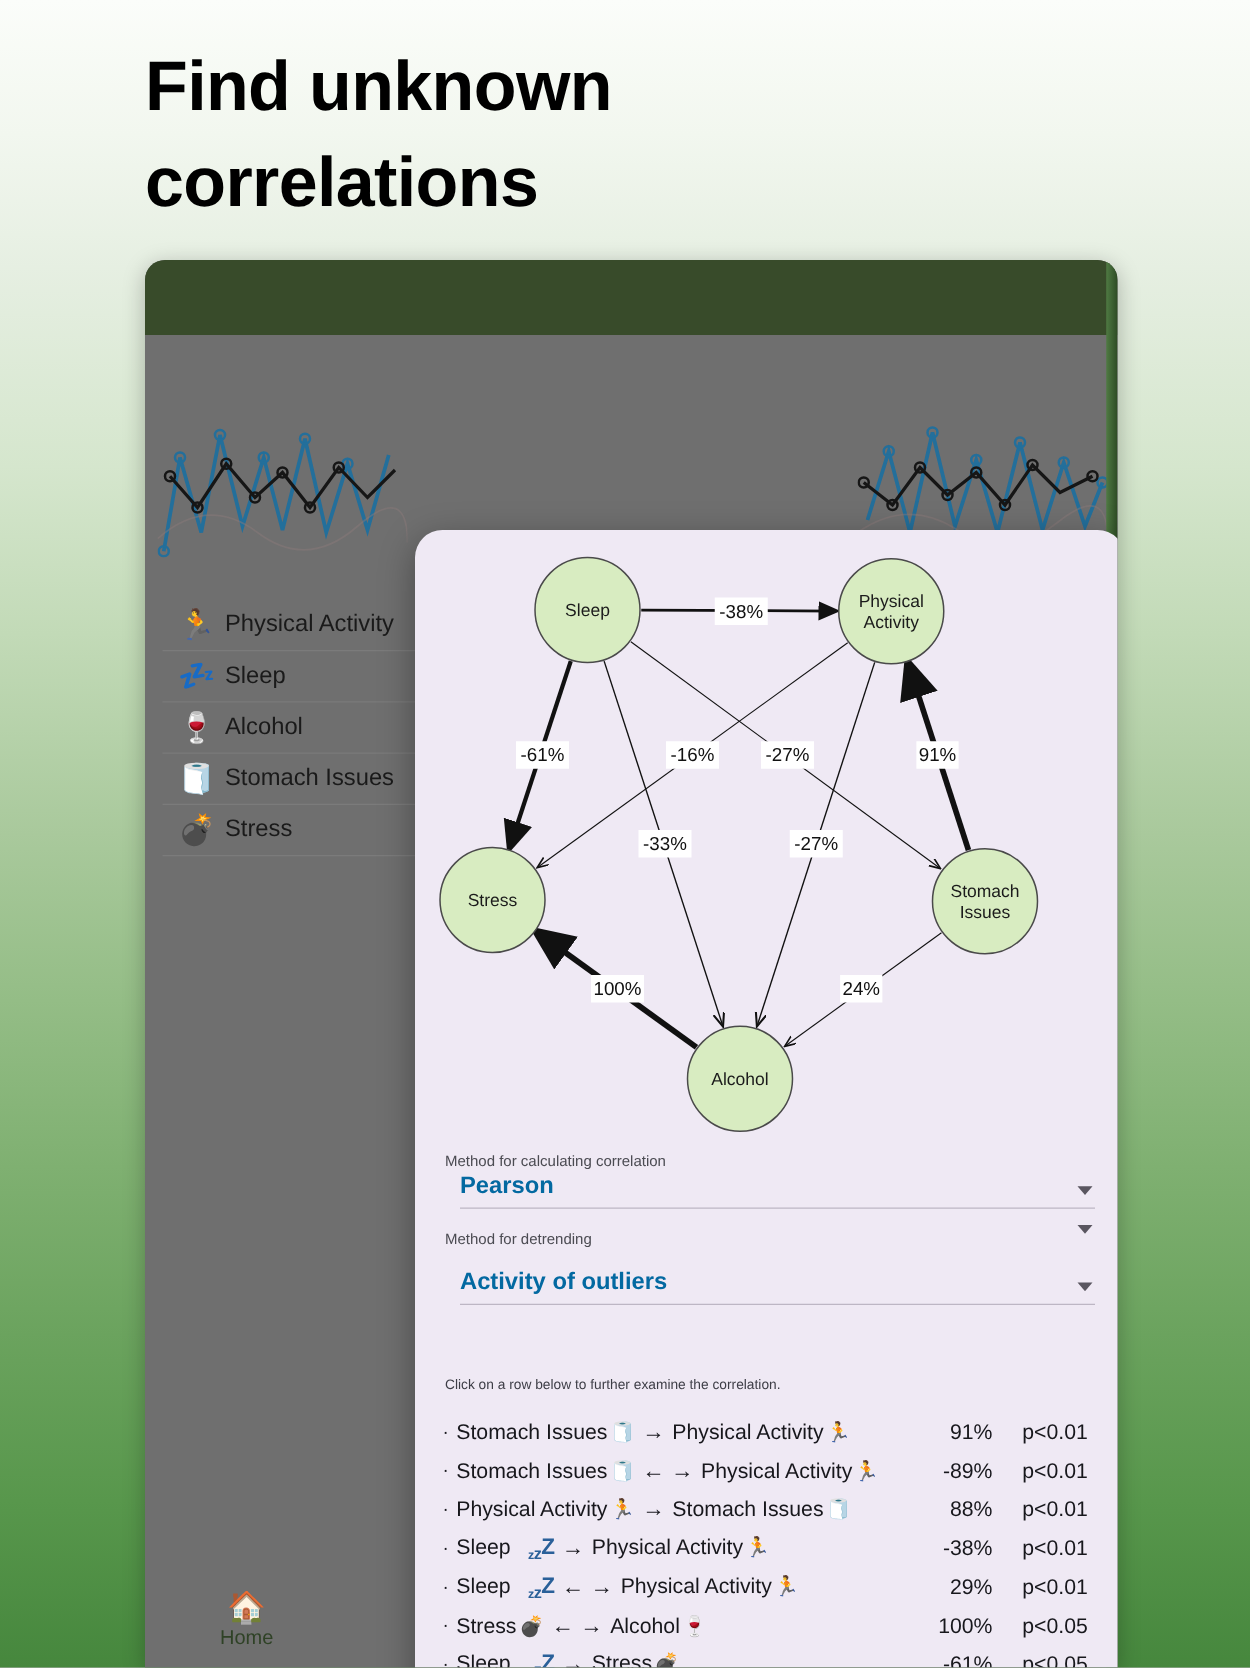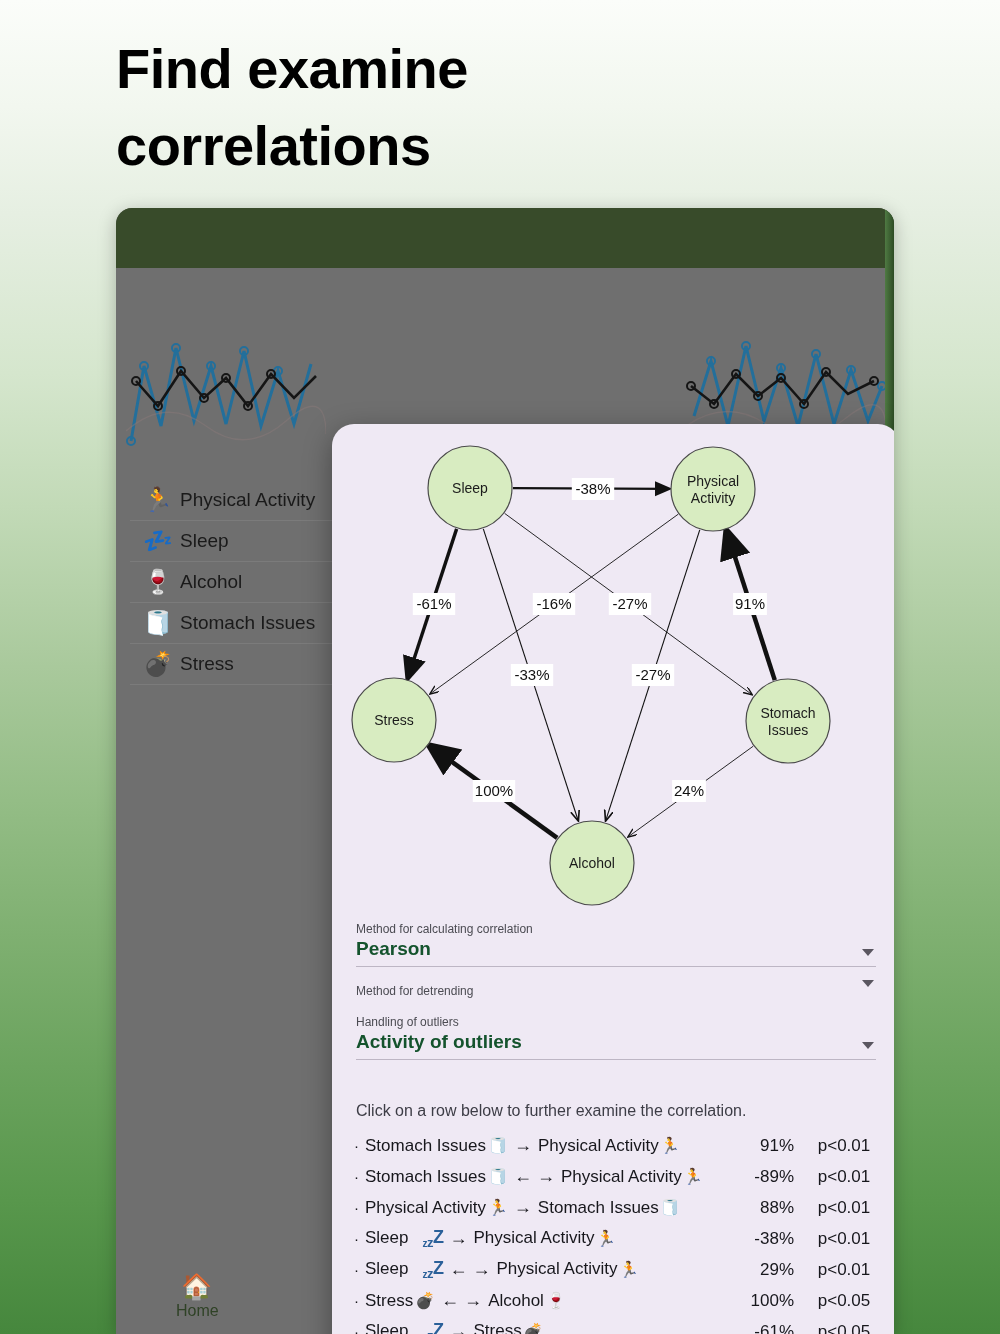--- a/index.html
+++ b/index.html
@@ -121,35 +121,36 @@
     box-shadow: 0 8px 28px rgba(0,0,0,.35);
   }
 
   #graph-area { position: absolute; left: 0; top: 0; width: 568px; height: 490px; }
 
   
   #selects { position: absolute; left: 24px; top: 498px; width: 520px; }
   .sel-group { margin-bottom: 17px; position: relative; }
   .sel-label { font-size: 12px; color: #4b4b52; margin-bottom: 2px; }
   .sel-value {
-    font-size: 19px; font-weight: bold; color: #14532d;
+    font-size: 19px; font-weight: bold; color: #0369a1;
     padding-bottom: 6px;
     border-bottom: 1px solid #bdb6c4;
+    margin-left: 12px;
   }
   .sel-caret {
     position: absolute; right: 2px; bottom: 11px;
     width: 0; height: 0;
     border-left: 6px solid transparent;
     border-right: 6px solid transparent;
     border-top: 7px solid #5a5660;
   }
 
   #click-hint {
     position: absolute; left: 24px; top: 678px;
-    font-size: 16px; color: #3d3d46;
+    font-size: 11px; color: #3d3d46;
   }
 
   
   #corr-list { position: absolute; left: 22px; top: 706px; width: 524px; }
   .corr-row {
     display: flex; align-items: center;
     height: 31px;
     font-size: 17px; color: #17171c;
     white-space: nowrap;
   }
@@ -165,21 +166,21 @@
   .sleepZ .s3 { font-size: 18px; }
 
   
   .node-label { font-family: "Liberation Sans", sans-serif; font-size: 14px; fill: #1b1b1b; }
   .edge-label { font-family: "Liberation Sans", sans-serif; font-size: 15px; fill: #111; }
 </style>
 </head>
 <body>
 
 <div id="headline">
-  <span class="l1">Find examine</span>
+  <span class="l1">Find unknown</span>
   <span class="l2">correlations</span>
 </div>
 
 <div id="phone">
   <div id="app-header"></div>
 
   <div id="app-body">
 
     <svg class="mini-chart" id="chart-left" width="200" height="120">
       <polyline points="5,115 18,40 35,100 50,22 68,95 85,40 100,98 118,25 135,100 152,45 168,98 185,38" fill="none" stroke="#1f6f9e" stroke-width="3"></polyline>
@@ -352,21 +353,20 @@
         <div class="sel-group">
           <div class="sel-label">Method for calculating correlation</div>
           <div class="sel-value">Pearson</div>
           <span class="sel-caret"></span>
         </div>
         <div class="sel-group">
           <div class="sel-label">Method for detrending</div>
           <span class="sel-caret"></span>
         </div>
         <div class="sel-group">
-          <div class="sel-label">Handling of outliers</div>
           <div class="sel-value">Activity of outliers</div>
           <span class="sel-caret"></span>
         </div>
       </div>
 
     <div id="click-hint">Click on a row below to further examine the correlation.</div>
 
     <div id="corr-list">
         <div class="corr-row">
           <span class="bullet">·</span>

